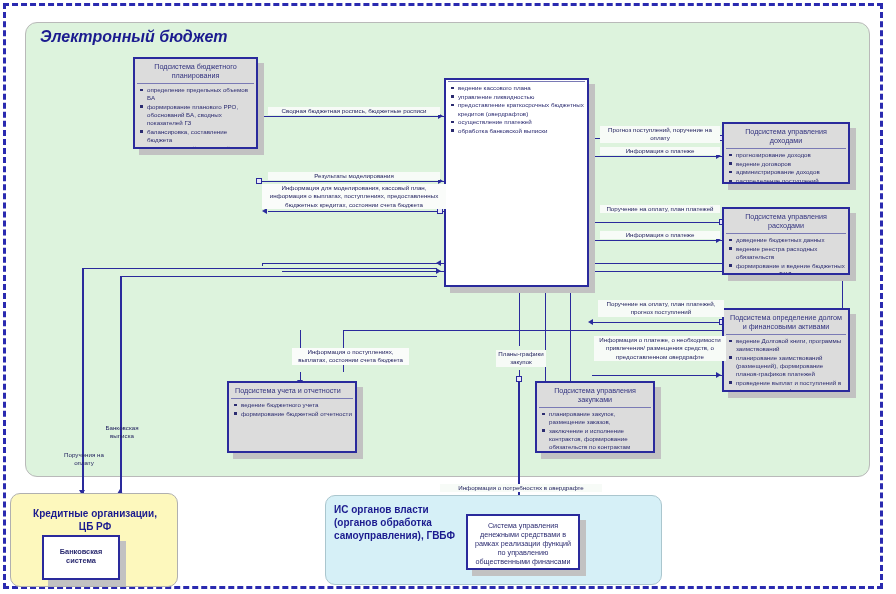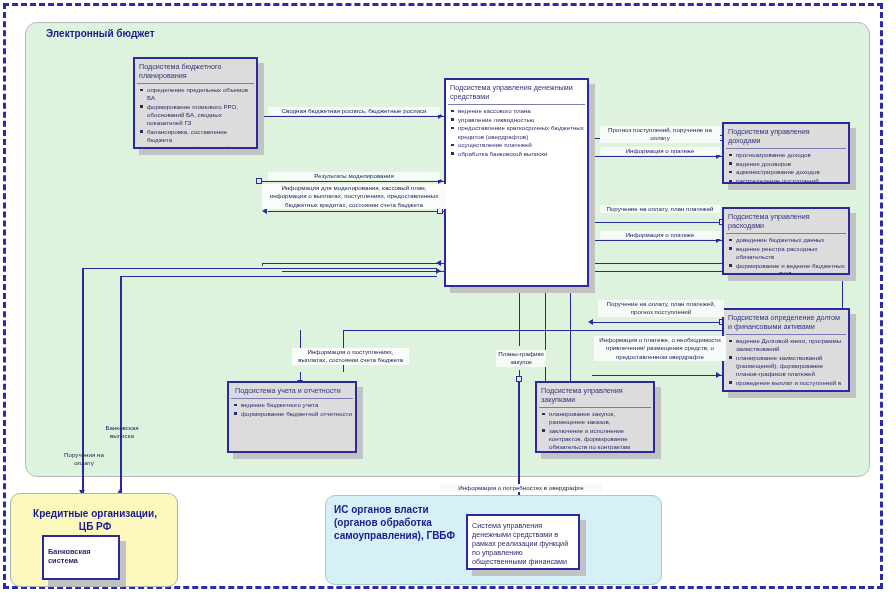--- a/index.html
+++ b/index.html
@@ -9,27 +9,27 @@
   
   .outer-frame{position:absolute;left:3px;top:3px;width:880px;height:586px;
     border:3px dashed #2a2ab0;box-sizing:border-box;background:#fff;}
 
   .main-title{position:absolute;left:20px;top:5px;width:640px;
     font-size:11.5px;font-weight:bold;color:#1b1b8f;letter-spacing:0px;}
 
   
   .green-panel{position:absolute;left:25px;top:22px;width:845px;height:455px;
     background:#ddf3dd;border:1px solid #b9b9b9;border-radius:12px;box-sizing:border-box;}
-  .green-title{position:absolute;left:46px;top:28px;font-size:10px;font-weight:bold;color:#1b1b8f;}
+  .green-title{position:absolute;left:40px;top:28px;font-size:16px;font-weight:bold;color:#1b1b8f;font-style:italic;}
   .boxwrap{position:absolute;}
   .boxwrap .sh{position:absolute;left:6px;top:6px;width:100%;height:100%;background:#c2c2c2;}
   .boxwrap .bx{position:absolute;left:0;top:0;width:100%;height:100%;
     border:2px solid #2a2a9c;background:#fff;box-sizing:border-box;overflow:hidden;}
   .bx.grey{background:#dcdcdc;}
-  .bx-title{font-size:7.2px;color:#32327f;padding:3px 4px 2px 4px;line-height:1.25;}
+  .bx-title{text-align:center;font-size:7.2px;color:#32327f;padding:3px 4px 2px 4px;line-height:1.25;}
   .bx-sep{height:1px;background:#7a7ab5;margin:1px 2px 2px 2px;}
   ul.bx-list{margin:0;padding:0 3px 0 12px;list-style:none;}
   ul.bx-list li{font-size:6.2px;color:#2b2b70;line-height:1.32;position:relative;
     padding-left:0px;margin-bottom:0.5px;}
   ul.bx-list li:before{content:"";position:absolute;left:-7px;top:2.5px;
     width:2.6px;height:2.6px;background:#2b2b70;}
 
   
   .yellow-panel{position:absolute;left:10px;top:493px;width:168px;height:94px;
     background:#fdf8bd;border:1px solid #b0b0b0;border-radius:10px;box-sizing:border-box;}
@@ -149,21 +149,20 @@
         <li>ведение сводной бюджетной росписи, бюджетных росписей</li>
 
       </ul>
     </div>
   </div>
 
 
   <div class="boxwrap" style="left:444px;top:78px;width:145px;height:209px;">
     <div class="sh"></div>
     <div class="bx">
-      <div class="bx-title">Подсистема управления денежными средствами</div>
       <div class="bx-sep"></div>
       <ul class="bx-list">
         <li>ведение кассового плана</li>
         <li>управление ликвидностью</li>
         <li>предоставление краткосрочных бюджетных кредитов (овердрафтов)</li>
         <li>осуществление платежей</li>
         <li>обработка банковской выписки</li>
       </ul>
     </div>
   </div>

